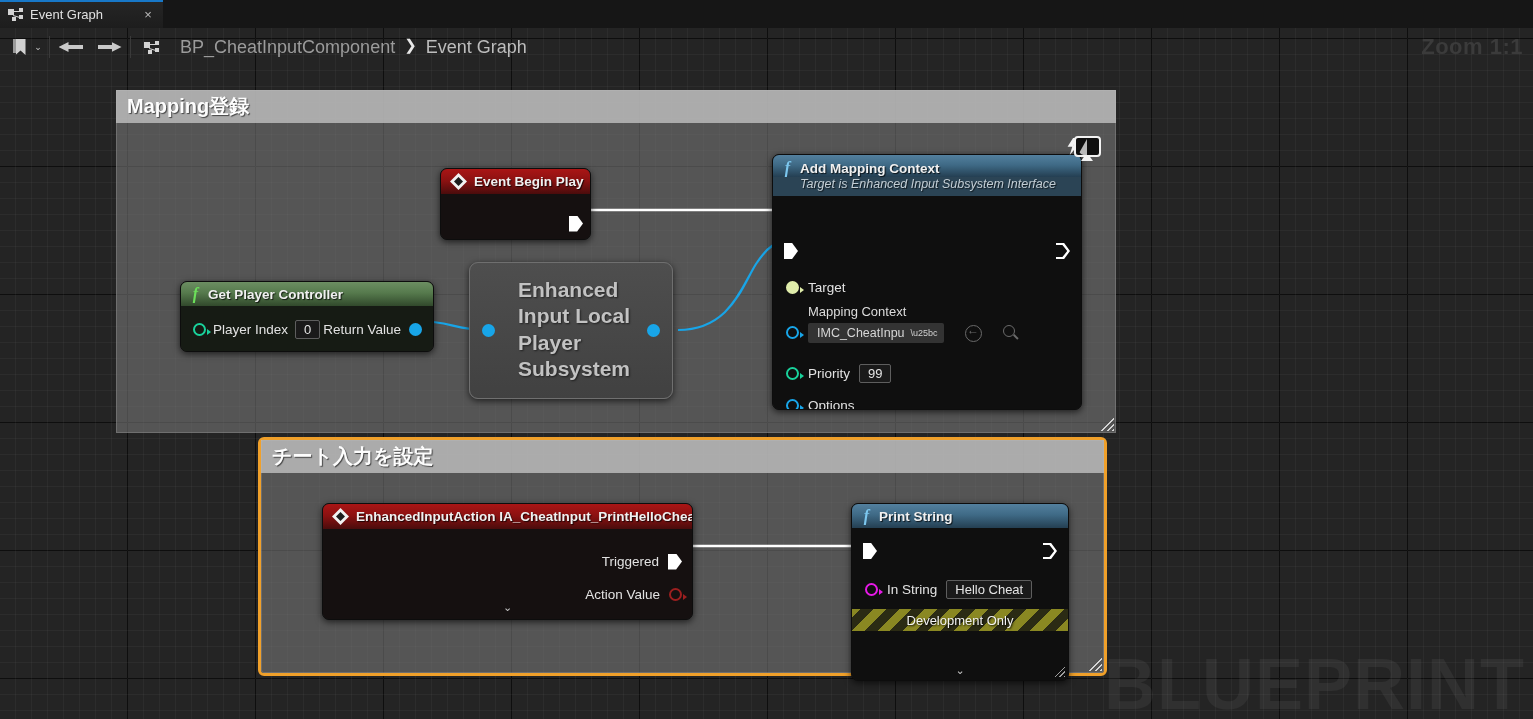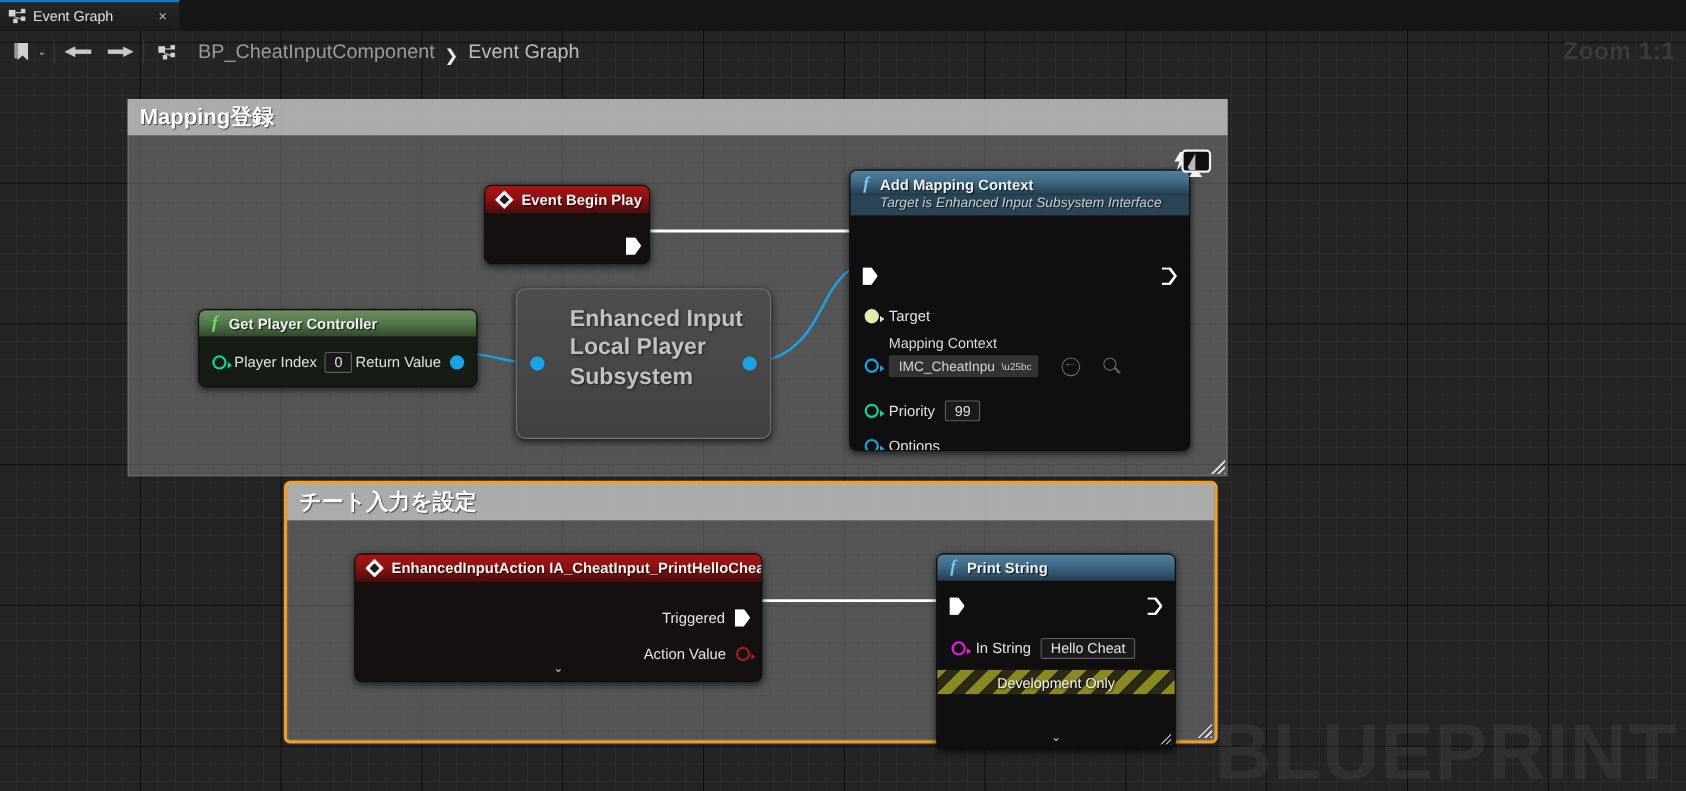--- a/index.html
+++ b/index.html
@@ -75,21 +75,21 @@
   .arrow-ico b { position: absolute; top: 6px; width: 15px; height: 4px; background: #c9c9c9; }
   .arrow-ico i {
     position: absolute; top: 3px; width: 10px; height: 10px; background: #c9c9c9;
   }
   #tb-back .arrow-ico b { right: 0; }
   #tb-back .arrow-ico i { left: 0; clip-path: polygon(0 50%,100% 0,100% 100%); }
   #tb-fwd .arrow-ico b { left: 0; }
   #tb-fwd .arrow-ico i { right: 0; clip-path: polygon(100% 50%,0 0,0 100%); }
 
   #breadcrumb {
-    display: flex; align-items: flex-end; gap: 9px;
+    display: flex; align-items: flex-start; gap: 9px;
     margin-left: 10px; color: #9b9b9b; font-size: 18px; white-space: nowrap;
   }
   #breadcrumb .crumb { cursor: pointer; }
   #breadcrumb .crumb.cur { color: #bdbdbd; }
   .chev-r {
     color: #e8e8e8; font-size: 15px; font-weight: bold; line-height: 1;
   }
   #zoomlabel {
     position: absolute; right: 10px; top: 50%; transform: translateY(-50%);
     color: #3b3b3b; font-size: 22px; font-weight: bold; letter-spacing: .5px;
@@ -445,21 +445,21 @@
         <span class="lbl">Player Index</span>
         <span class="valbox">0</span>
       </div>
       <div class="row" style="position:absolute; right:11px; top:10px; gap:8px;">
         <span class="lbl">Return Value</span>
         <span class="pin-dot filled nonub c-obj"></span>
       </div>
     </div>
   </div>
 
-  <div class="node plain" style="left:469px; top:234px; width:232px; height:137px;">
+  <div class="node plain" style="left:469px; top:234px; width:204px; height:137px;">
     <div class="ptext">Enhanced Input Local Player Subsystem</div>
     <span class="pin-dot filled nonub c-obj" style="position:absolute; left:12px; top:61px;"></span>
     <span class="pin-dot filled nonub c-obj" style="position:absolute; right:12px; top:61px;"></span>
   </div>
 
   <div class="node" style="left:772px; top:126px; width:310px;">
     <div class="nhead h-func" style="padding-bottom:0;">
       <span class="fglyph blue">f</span>
       <span class="ntitle">Add Mapping Context</span>
     </div>

